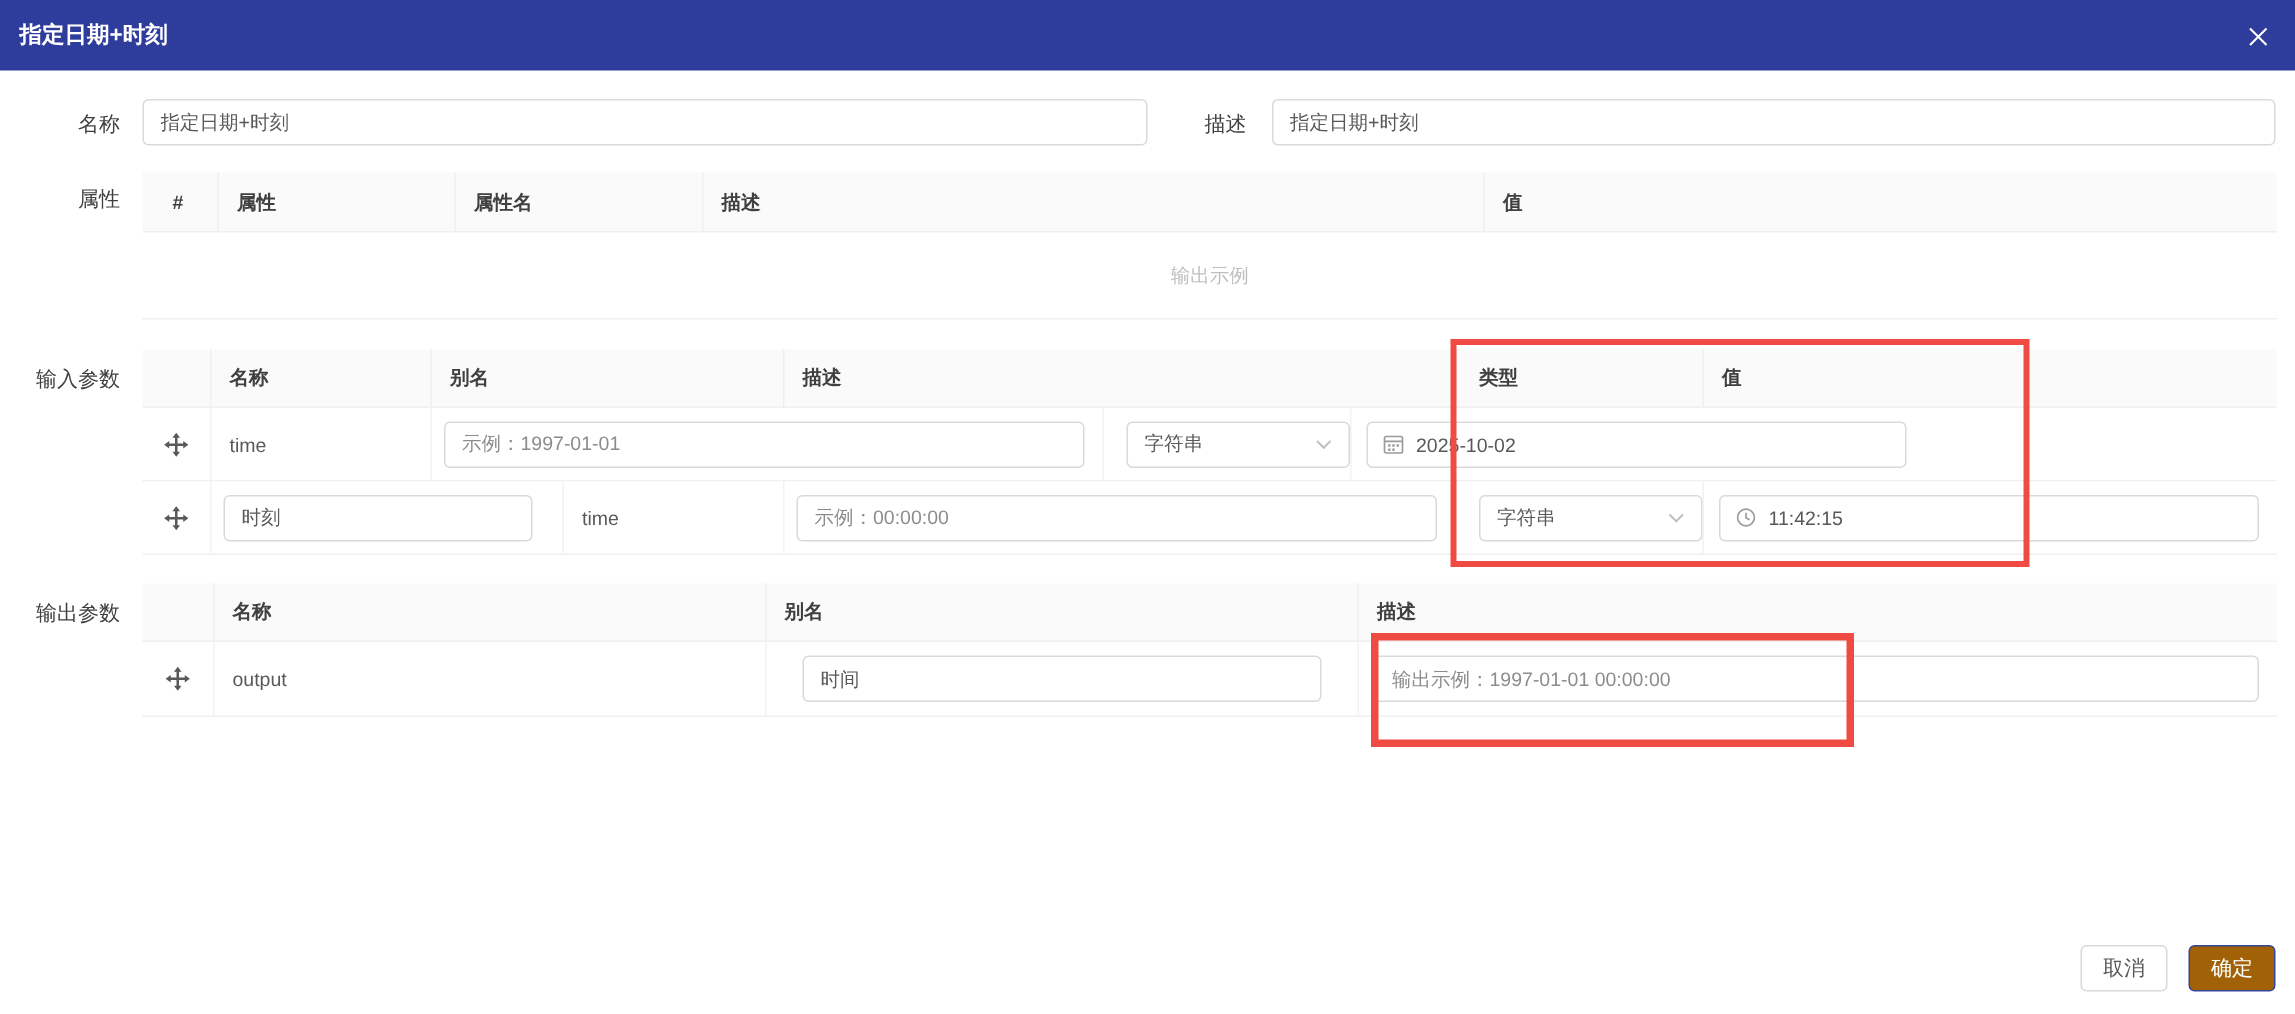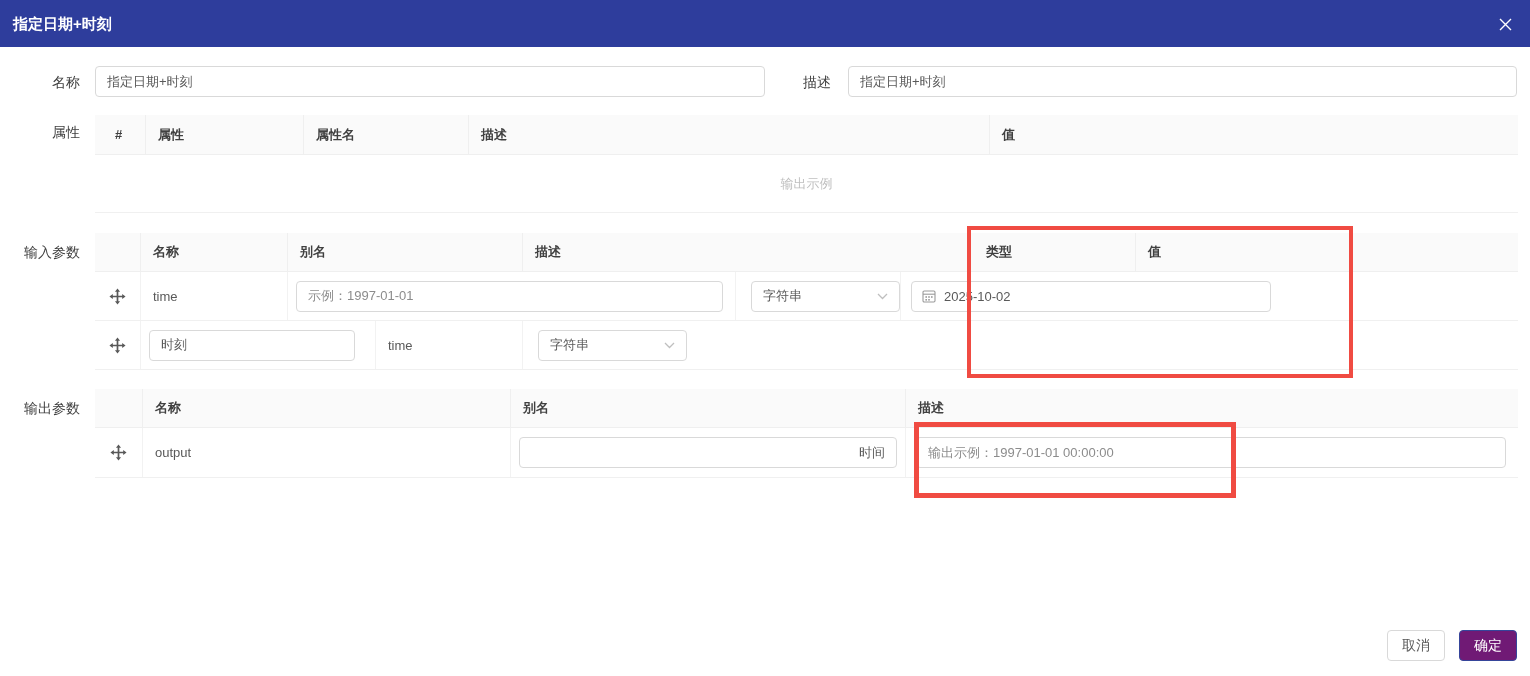--- a/index.html
+++ b/index.html
@@ -55,34 +55,34 @@
   .picker { width:360px; height:31px; margin-left:10px; border:1px solid #d9d9d9; border-radius:4px;
     background:#fff; display:flex; align-items:center; gap:8px; padding:0 10px;
     font-size:13px; color:#595959; cursor:pointer; }
 
   
   .t-out .thead { height:39px; }
   .t-out .trow { height:50px; }
   .o1{width:47px; justify-content:center; padding-left:0;}
   .o2{width:368px;} .o3{width:395px;} .o4{width:613px;}
   .t-out .th.o1 { padding-left:0; }
-  .out-alias-input { flex:1; margin:0 8px;text-align:right; }
+  .out-alias-input { flex:1; margin:0 24px; }
   .out-desc-input { width:590px; margin-left:10px; }
 
   
   .hl { position:absolute; pointer-events:none; z-index:5; }
   .hl1 { left:967px; top:226px; width:386px; height:152px; border:4px solid #f04b42; }
   .hl2 { left:914px; top:422px; width:322px; height:76px; border:5px solid #f04b42; }
 
   
   .btn { position:absolute; top:630px; height:31px; border-radius:4px; font-size:14px;
     display:flex; align-items:center; justify-content:center; cursor:pointer;
     font-family:"Liberation Sans", sans-serif; }
   .btn-cancel { left:1387px; width:58px; background:#fff; border:1px solid #d9d9d9; color:#595959; }
-  .btn-ok { left:1459px; width:58px; background:#701a75; border:1px solid #36459a; color:#fff; }
+  .btn-ok { left:1459px; width:58px; background:#a16207; border:1px solid #36459a; color:#fff; }
 
   .icon { display:inline-flex; align-items:center; justify-content:center; }
 </style>
 </head>
 <body>
 
 <div class="stage">
 
   <div class="dlg-header">
     <div class="dlg-title">指定日期+时刻</div>
@@ -172,28 +172,42 @@
             <path d="M10 0.5 L13 4.5 H11 V9 H15.5 V7 L19.5 10 L15.5 13 V11 H11 V15.5 H13 L10 19.5 L7 15.5 H9 V11 H4.5 V13 L0.5 10 L4.5 7 V9 H9 V4.5 H7 Z" fill="#595959"></path>
           </svg>
         </span>
       </div>
       <div class="td c3">
           <input class="input alias-input" value="时刻" style="">
         </div>
       <div class="td c2">
           <span class="name-text">time</span>
         </div>
+      <div class="td c4">
+          <input class="input desc-input desc-gray" value="示例：00:00:00" style="">
+        </div>
       <div class="td c5" style="padding-left:0;">
         <div class="select">
           <span>字符串</span>
           <span class="icon">
             <svg width="11" height="7" viewBox="0 0 11 7">
                 <path d="M1 1 L5.5 5.5 L10 1" stroke="#bfbfbf" stroke-width="1.3" fill="none"></path>
               </svg>
           </span>
+        </div>
+      </div>
+      <div class="td c6">
+        <div class="picker">
+          <span class="icon">
+            <svg width="14" height="14" viewBox="0 0 14 14">
+              <circle cx="7" cy="7" r="5.6" stroke="#9a9a9a" fill="none" stroke-width="1.1"></circle>
+              <path d="M7 3.8 V7.2 L9.4 8.5" stroke="#9a9a9a" fill="none" stroke-width="1.1"></path>
+            </svg>
+          </span>
+          <span>11:42:15</span>
         </div>
       </div>
     </div>
   </div>
 
   <div class="lbl" style="top:400px;">输出参数</div>
   <div class="tbl t-out" style="top:389px;">
     <div class="thead">
       <div class="th o1"></div>
       <div class="th o2">名称</div>

